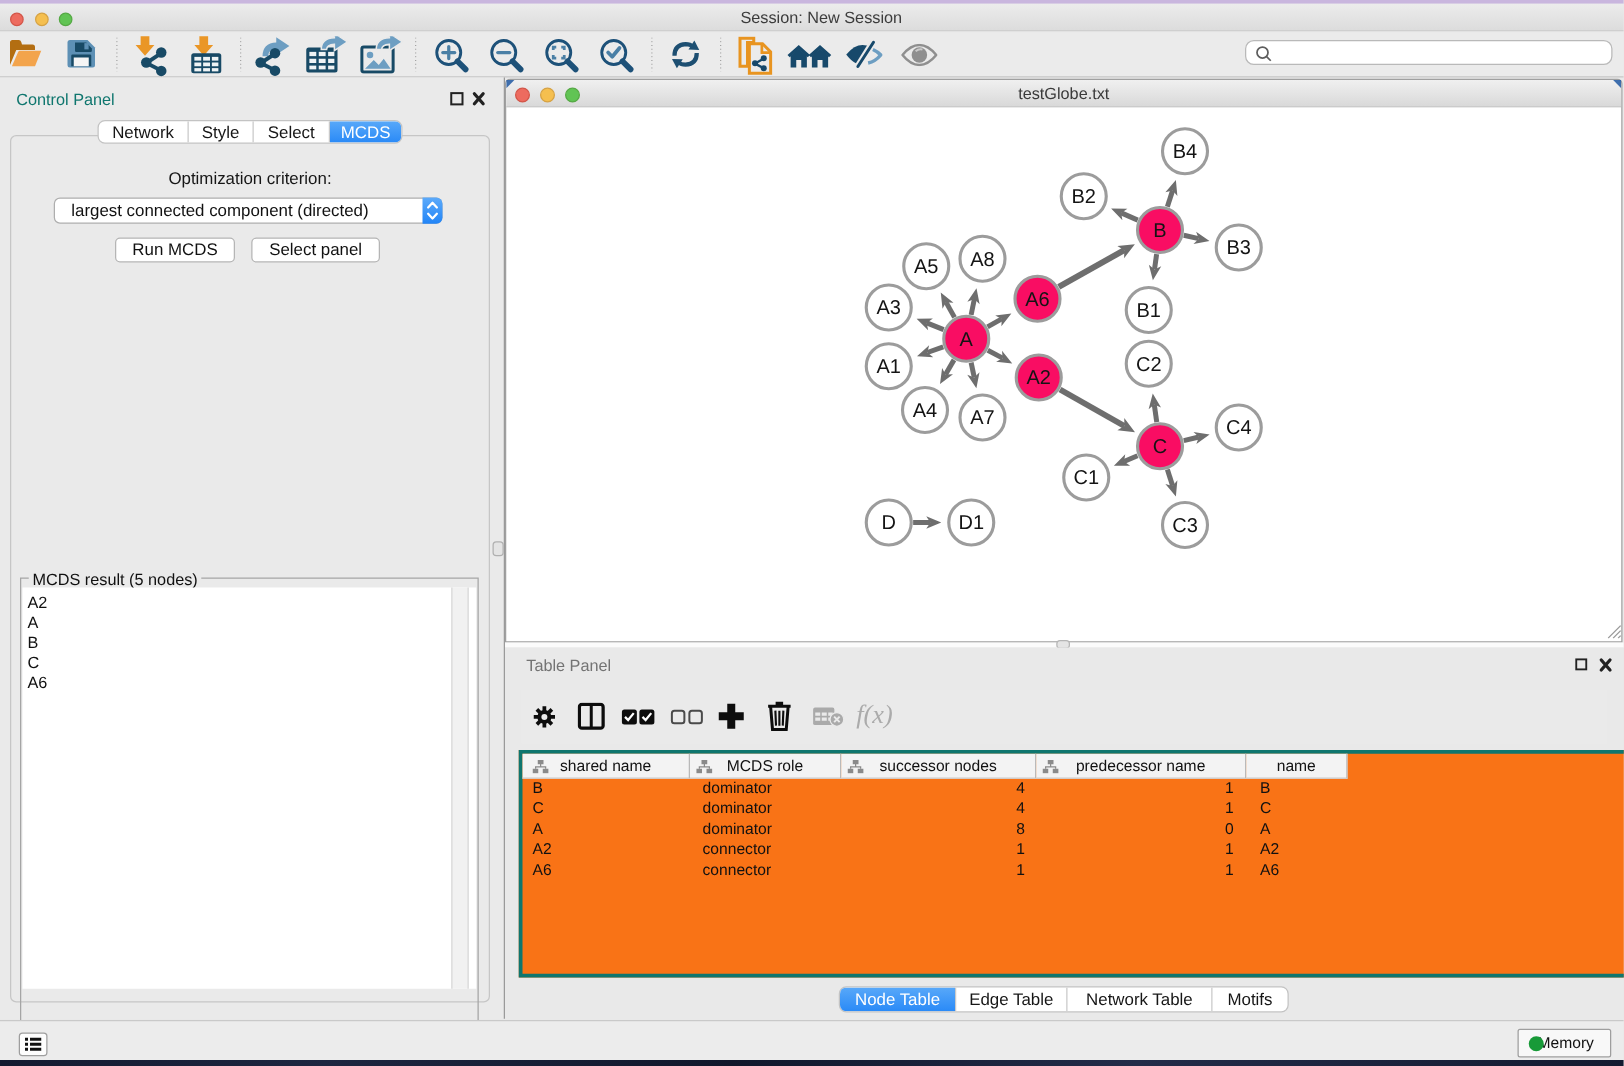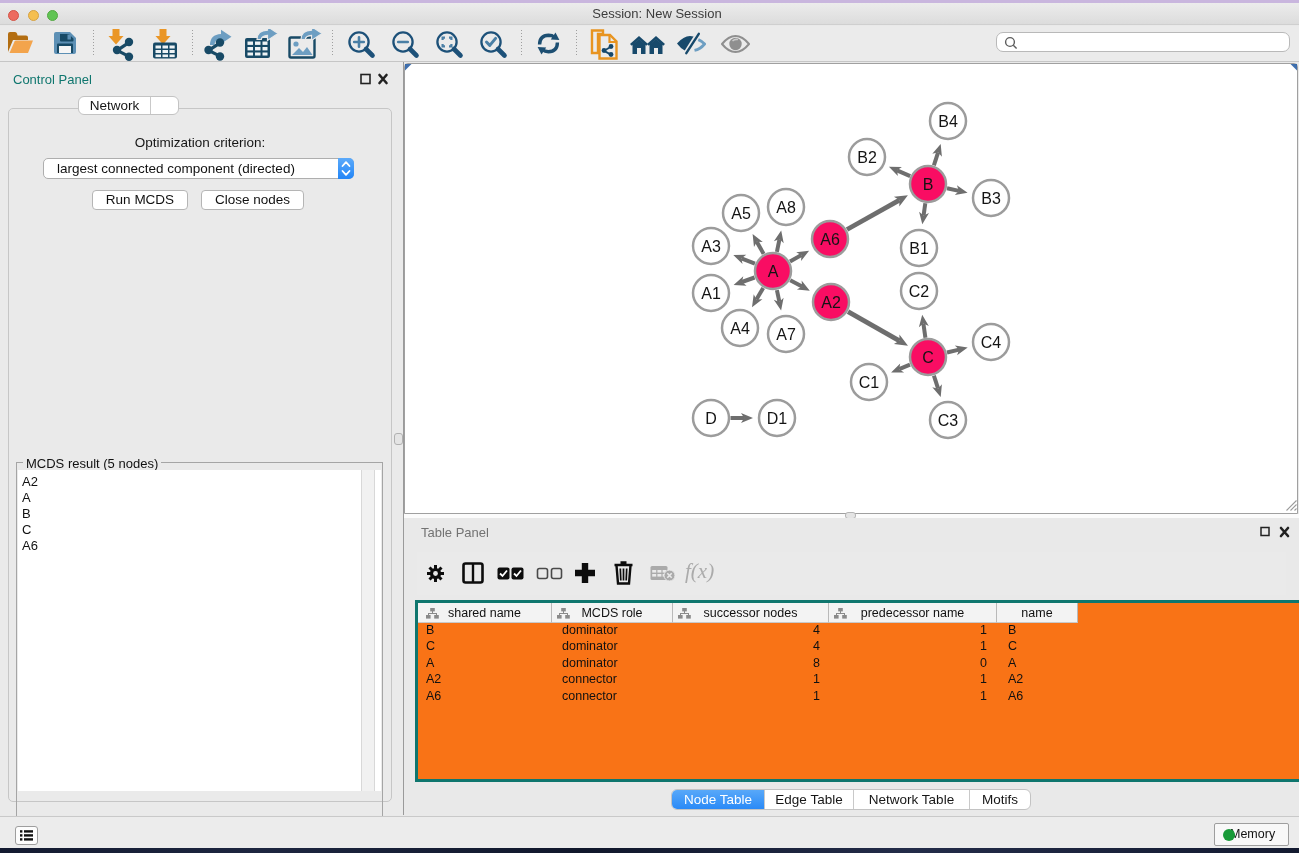--- a/index.html
+++ b/index.html
@@ -14,24 +14,24 @@
 .tl { border-radius:50%; width:11px; height:11px; top:7px; }
 #toolbar { left:0; top:26px; width:1299px; height:36px; background:#ebebeb; border-bottom:1px solid #c6c6c6; }
 .vsep { top:4px; height:27px; width:1px;
   background-image:linear-gradient(#9f9f9f 33%, rgba(0,0,0,0) 0%);
   background-size:1px 3px; background-repeat:repeat-y; }
 #search { left:996px; top:6px; width:294px; height:20px; background:#fff; border:1px solid #b9b9b9; border-radius:7px; }
 
 #cp { left:0; top:62px; width:403px; height:753px; background:#eaeaea; }
 #cp-title { left:13px; top:10px; font-size:13px; color:#0f766e; }
 #cp-box { left:8px; top:46px; width:384px; height:694px; border:1px solid #c6c6c6; border-radius:5px; background:#eaeaea; }
-#tabs { left:78px; top:34px; height:19px; display:flex; border:1px solid #c3c3c3; border-radius:6px; background:#fff; overflow:hidden;flex-direction:column; }
+#tabs { left:78px; top:34px; height:19px; display:flex; border:1px solid #c3c3c3; border-radius:6px; background:#fff; overflow:hidden; }
 #tabs .seg { font-size:13.5px; color:#161616; line-height:17px; text-align:center; border-right:1px solid #c9c9c9; }
 #tabs .seg:last-child { border-right:none; }
-#tabs .seg.sel { background:linear-gradient(#58a8f9,#2a8af7); color:#fff;margin-left:42px; }
+#tabs .seg.sel { background:linear-gradient(#58a8f9,#2a8af7); color:#fff; }
 #optlabel { left:0; top:73px; width:400px; text-align:center; font-size:13.5px; color:#161616; }
 #dropdown { left:43px; top:96px; width:311px; height:21px; background:#fff; border:1px solid #aeaeae; border-radius:5px; }
 #dropdown .txt { left:13px; top:0; line-height:19px; font-size:13.5px; color:#111; }
 #stepper { right:-1px; top:-1px; width:16px; height:21px; border-radius:0 5px 5px 0; background:linear-gradient(#5caafa,#2285f7); }
 .btn { background:#fff; border:1px solid #b5b5b5; border-radius:4px; font-size:13.5px; color:#111; text-align:center; }
 #run { left:92px; top:128px; width:96px; height:20px; line-height:18px; }
 #close { left:201px; top:128px; width:103px; height:20px; line-height:18px; }
 #fieldset { left:16px; top:400px; width:367px; height:392px; border:1px solid #a5a5a5; }
 #legend { left:6px; top:-7px; background:#eaeaea; padding:0 3px; font-size:13px; color:#111; }
 #mlist { left:1px; top:7px; width:363px; height:321px; background:#fff; font-size:13px; color:#111; }
@@ -253,36 +253,42 @@
   <div class="abs" id="dropdown">
     <div class="abs txt">largest connected component (directed)</div>
     <div class="abs" id="stepper">
       <svg width="16" height="21" viewBox="0 0 16 21">
         <path d="M4.5 8 L8 4.2 L11.5 8" fill="none" stroke="#fff" stroke-width="1.8" stroke-linecap="round" stroke-linejoin="round"></path>
         <path d="M4.5 13 L8 16.8 L11.5 13" fill="none" stroke="#fff" stroke-width="1.8" stroke-linecap="round" stroke-linejoin="round"></path>
       </svg>
     </div>
   </div>
   <div class="abs btn" id="run">Run MCDS</div>
-  <div class="abs btn" id="close">Close nodes</div>
+  <div class="abs btn" id="close">Select panel</div>
   <div class="abs" id="fieldset">
     <div class="abs" id="legend">MCDS result (5 nodes)</div>
     <div class="abs" id="mlist">
       <div class="row" style="margin-top:4px;">A2</div>
       <div class="row">A</div>
       <div class="row">B</div>
       <div class="row">C</div>
       <div class="row">A6</div>
       <div class="abs" id="mscroll"></div>
     </div>
   </div>
 </div>
 <div class="abs" id="vdiv"></div>
 <div class="abs" id="vdiv-handle"></div>
 <div class="abs" id="netwin">
+  <div class="abs" id="nw-title">
+    <div class="abs tl2" style="left:7px;background:#ed6b5f;border:1px solid #d35548;"></div>
+    <div class="abs tl2" style="left:27px;background:#f5bf4f;border:1px solid #d6a243;"></div>
+    <div class="abs tl2" style="left:47px;background:#61c454;border:1px solid #55a944;"></div>
+    <div class="title">testGlobe.txt</div>
+  </div>
   <svg class="abs" style="left:0;top:0" width="7" height="7" viewBox="0 0 7 7">
     <path d="M0 0 L6.5 0 L0 6.5 Z" fill="#2a5fa5" opacity="0.9"></path>
   </svg>
   <svg class="abs" style="right:0;top:0" width="7" height="7" viewBox="0 0 7 7">
     <path d="M7 0 L0.5 0 L7 6.5 Z" fill="#2a5fa5" opacity="0.9"></path>
   </svg>
   <svg class="abs" style="left:0;top:0" width="894" height="450" viewBox="0 0 894 450">
   <line x1="349.9" y1="199.7" x2="336.4" y2="194.3" stroke="#6e6e6e" stroke-width="4.0"></line>
       <polygon points="328.3,191.0 341.3,190.8 336.4,194.3 337.5,200.1" fill="#6e6e6e"></polygon>
   <line x1="358.6" y1="189.9" x2="351.8" y2="177.7" stroke="#6e6e6e" stroke-width="4.0"></line>

